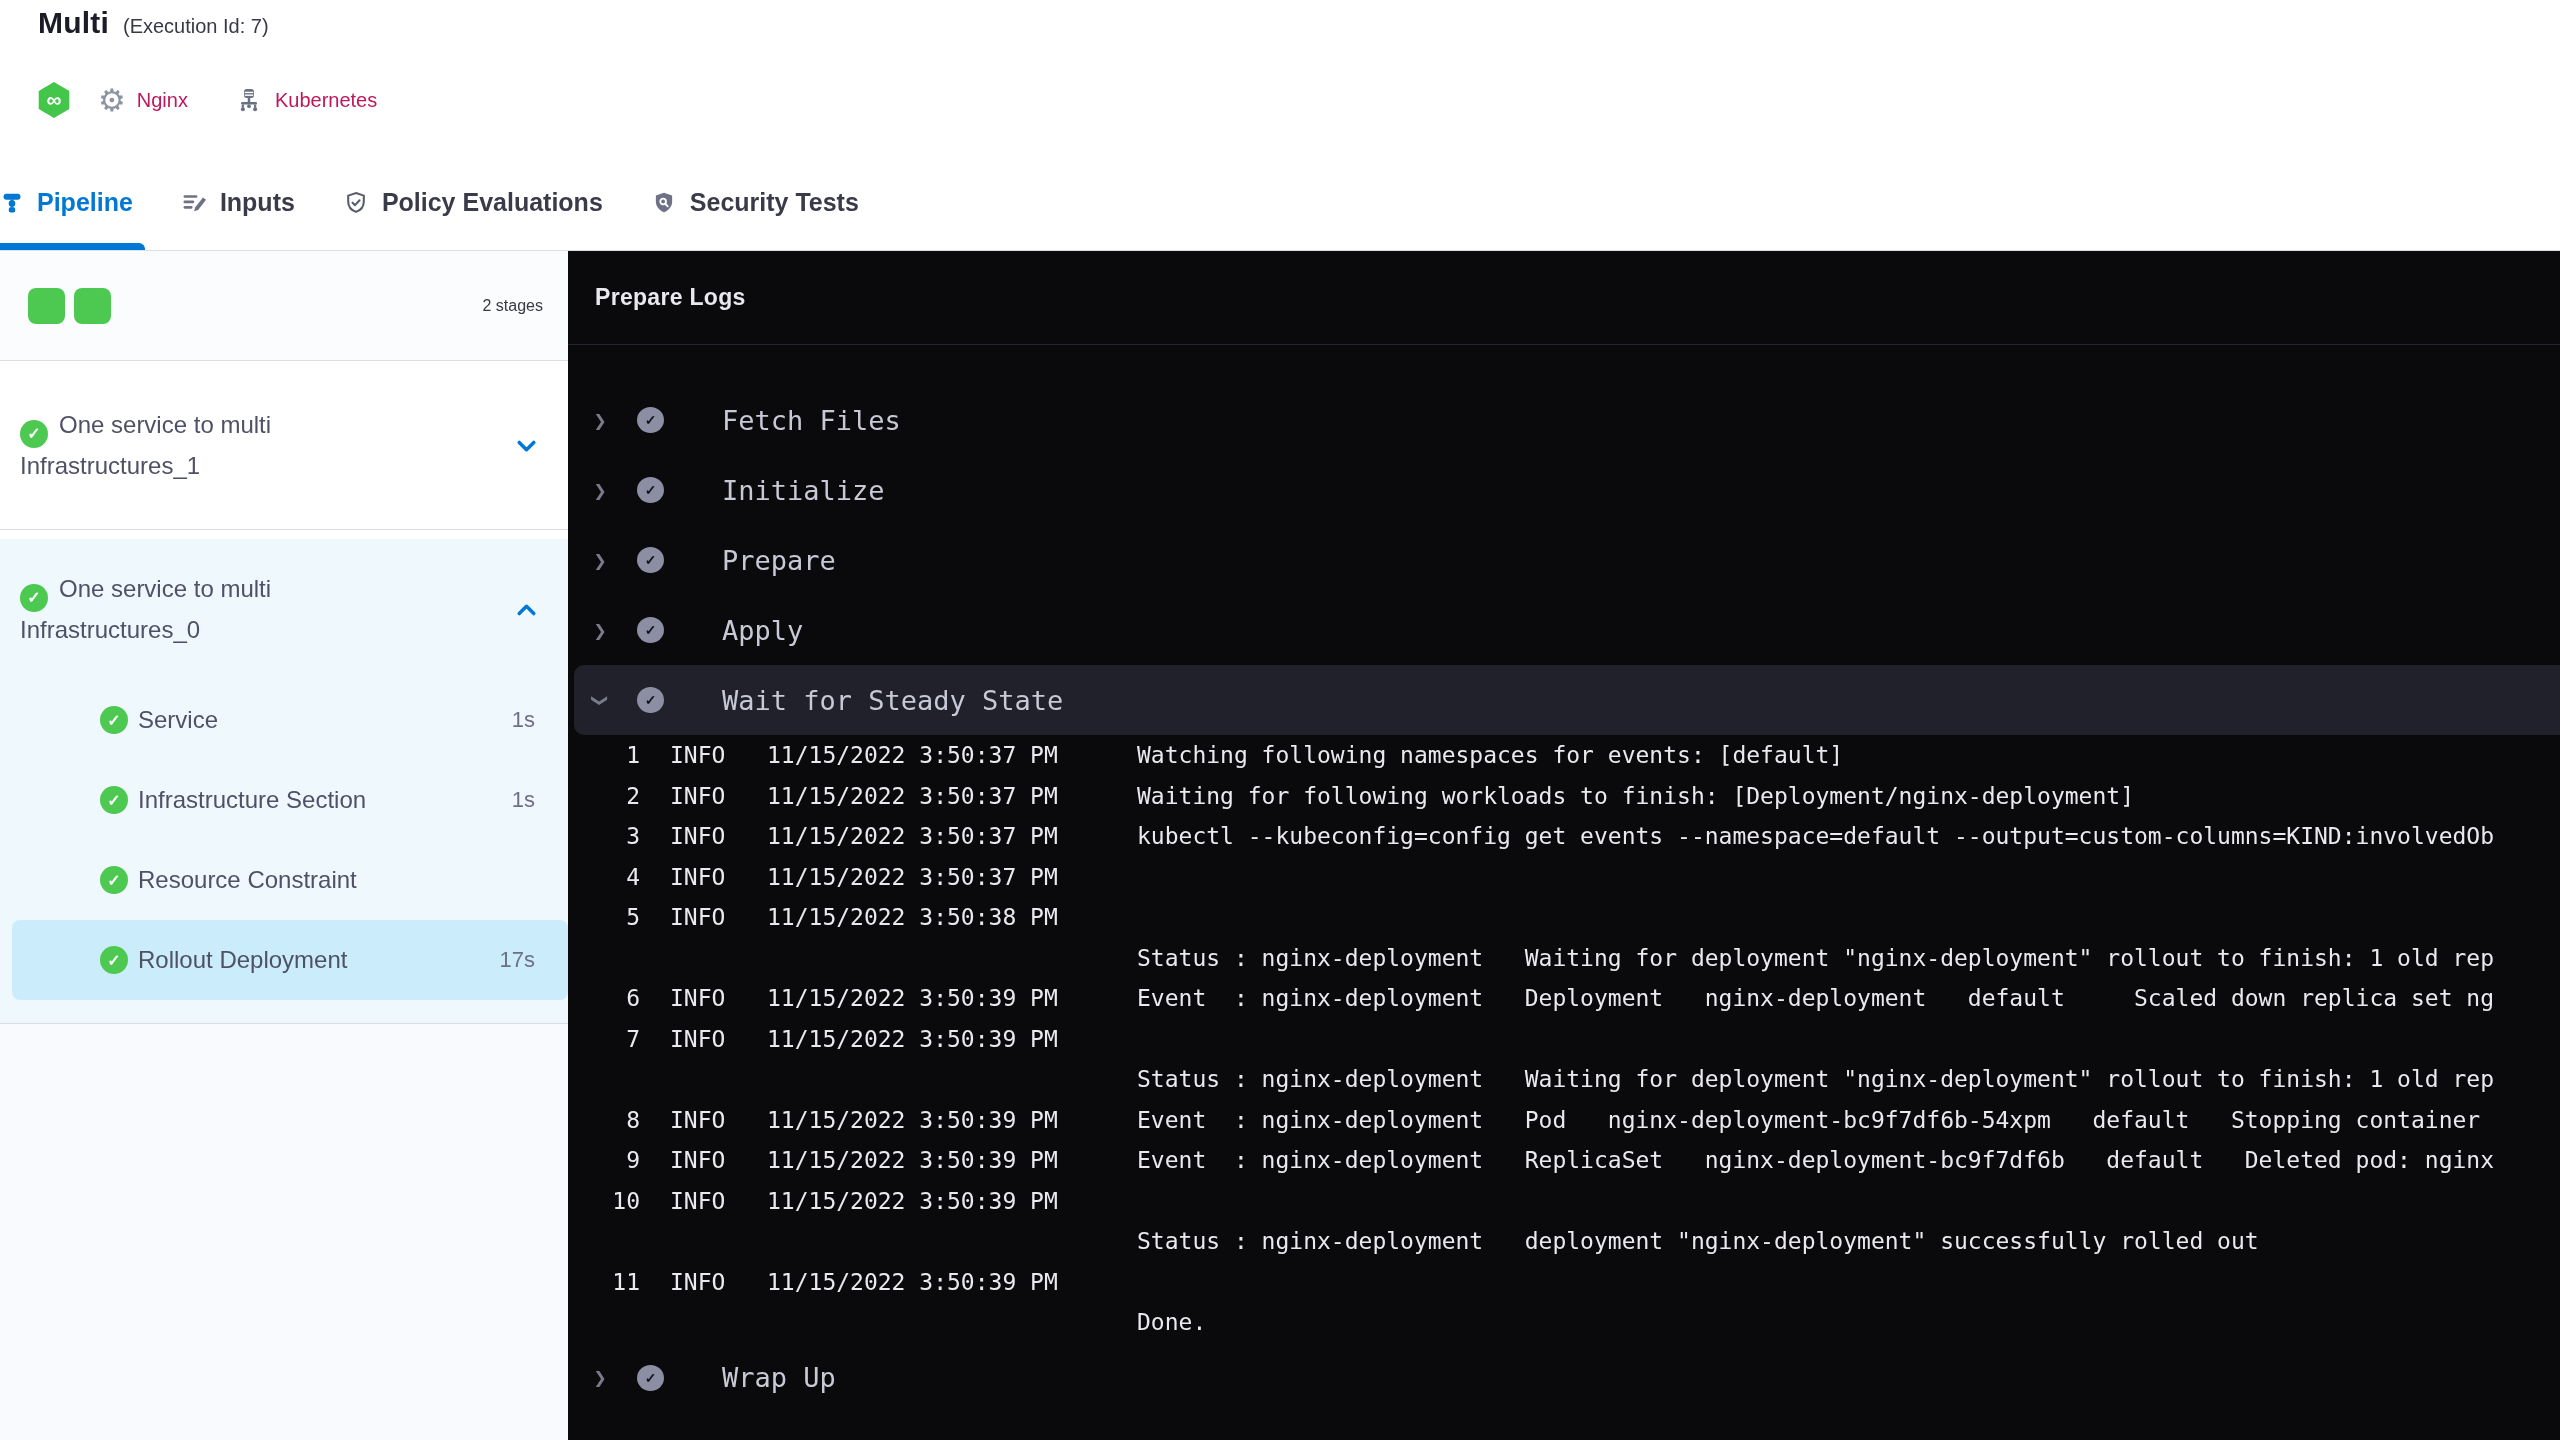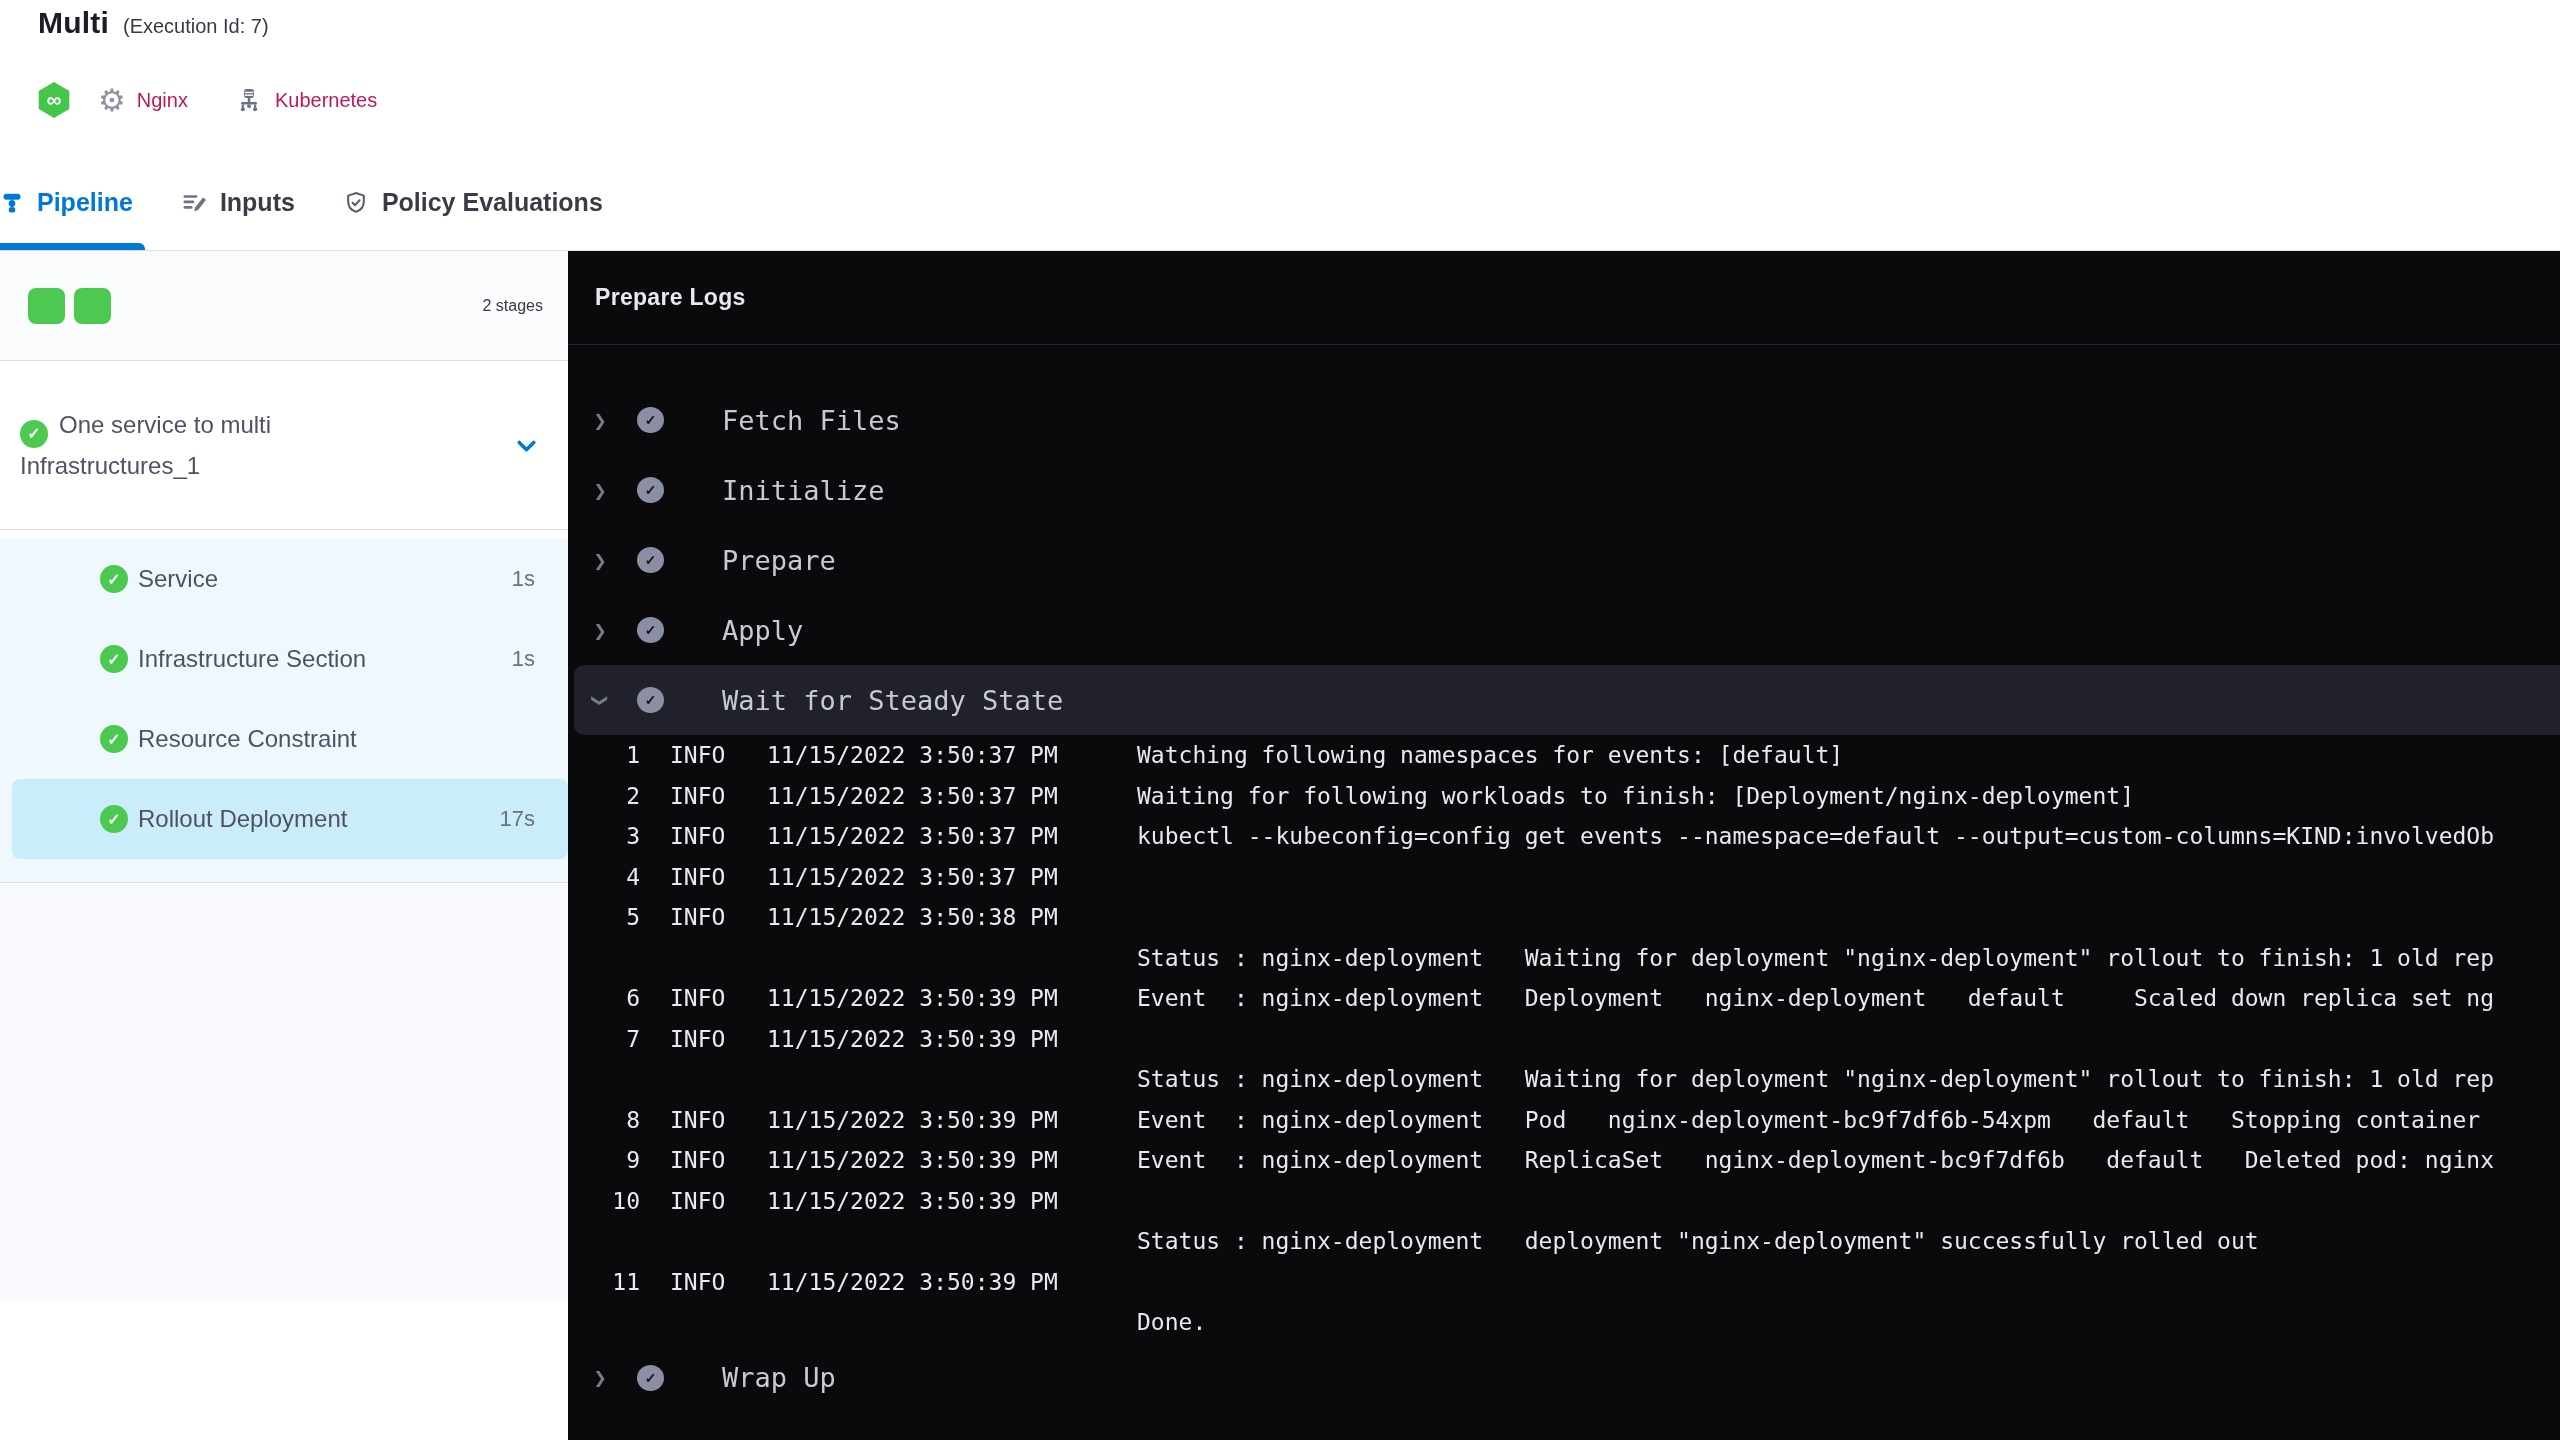--- a/index.html
+++ b/index.html
@@ -149,20 +149,30 @@
       </div>
       <div class="tab">
         <span class="t-icon">
           <svg width="26" height="26" viewBox="0 0 24 24" fill="none" stroke="#565C6C" stroke-width="1.9">
             <path d="M12 2.8l7.2 2.4v5.3c0 4.6-2.9 8.1-7.2 9.7-4.3-1.6-7.2-5.1-7.2-9.7V5.2z"></path>
             <path d="M8.8 11.7l2.3 2.3 4.2-4.5" stroke-linecap="round" stroke-linejoin="round"></path>
           </svg>
         </span>
         <span class="t-label">Policy Evaluations</span>
       </div>
+      <div class="tab">
+        <span class="t-icon">
+          <svg width="26" height="26" viewBox="0 0 24 24" fill="#6F7287">
+            <path d="M12 2.5l7.5 2.5v5.4c0 4.8-3 8.5-7.5 10.1C7.5 18.9 4.5 15.2 4.5 10.4V5z"></path>
+            <circle cx="11.2" cy="10.6" r="2.6" fill="none" stroke="#fff" stroke-width="1.7"></circle>
+            <path d="M13.1 12.7l2.4 2.4" stroke="#fff" stroke-width="1.7" stroke-linecap="round"></path>
+          </svg>
+        </span>
+        <span class="t-label">Security Tests</span>
+      </div>
     </div>
 
   <div class="sidebar">
     <div class="summary">
       <span id="stage-squares" style="display:flex">
           <span class="sq"></span>
           <span class="sq"></span>
         </span>
       <span class="stages-count">2 stages</span>
     </div>
@@ -170,20 +180,26 @@
         <div class="stage-card collapsed">
           <div class="stage-head">
             <div class="name-wrap"><span class="scheck">✓</span><span>One service to multi Infrastructures_1</span></div>
             <span class="chev-blue"><svg width="27" height="27" viewBox="0 0 26 26" fill="none" stroke="#0278D5" stroke-width="3.4" stroke-linecap="round" stroke-linejoin="round">
                 <polyline points="6,10 13,17 20,10"></polyline>
               </svg></span>
           </div>
         </div>
         <div class="stage-gap"></div>
         <div class="stage-section">
+          <div class="stage-head">
+            <div class="name-wrap"><span class="scheck">✓</span><span>One service to multi Infrastructures_0</span></div>
+            <span class="chev-blue"><svg width="27" height="27" viewBox="0 0 26 26" fill="none" stroke="#0278D5" stroke-width="3.4" stroke-linecap="round" stroke-linejoin="round" style="transform:rotate(180deg)">
+                <polyline points="6,10 13,17 20,10"></polyline>
+              </svg></span>
+          </div>
           <div class="sstep">
             <span class="scheck">✓</span>
             <span class="sstep-name">Service</span>
             <span class="sstep-dur">1s</span>
           </div>
           <div class="sstep">
             <span class="scheck">✓</span>
             <span class="sstep-name">Infrastructure Section</span>
             <span class="sstep-dur">1s</span>
           </div>

